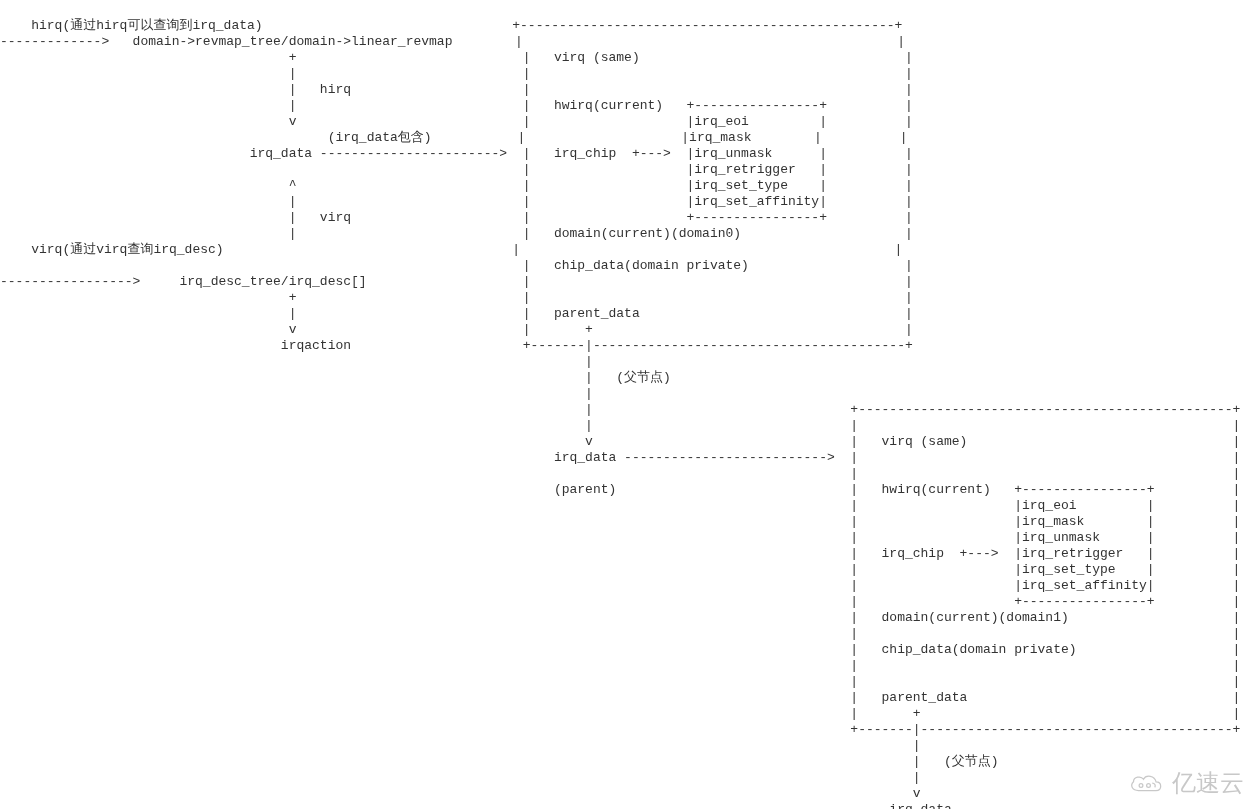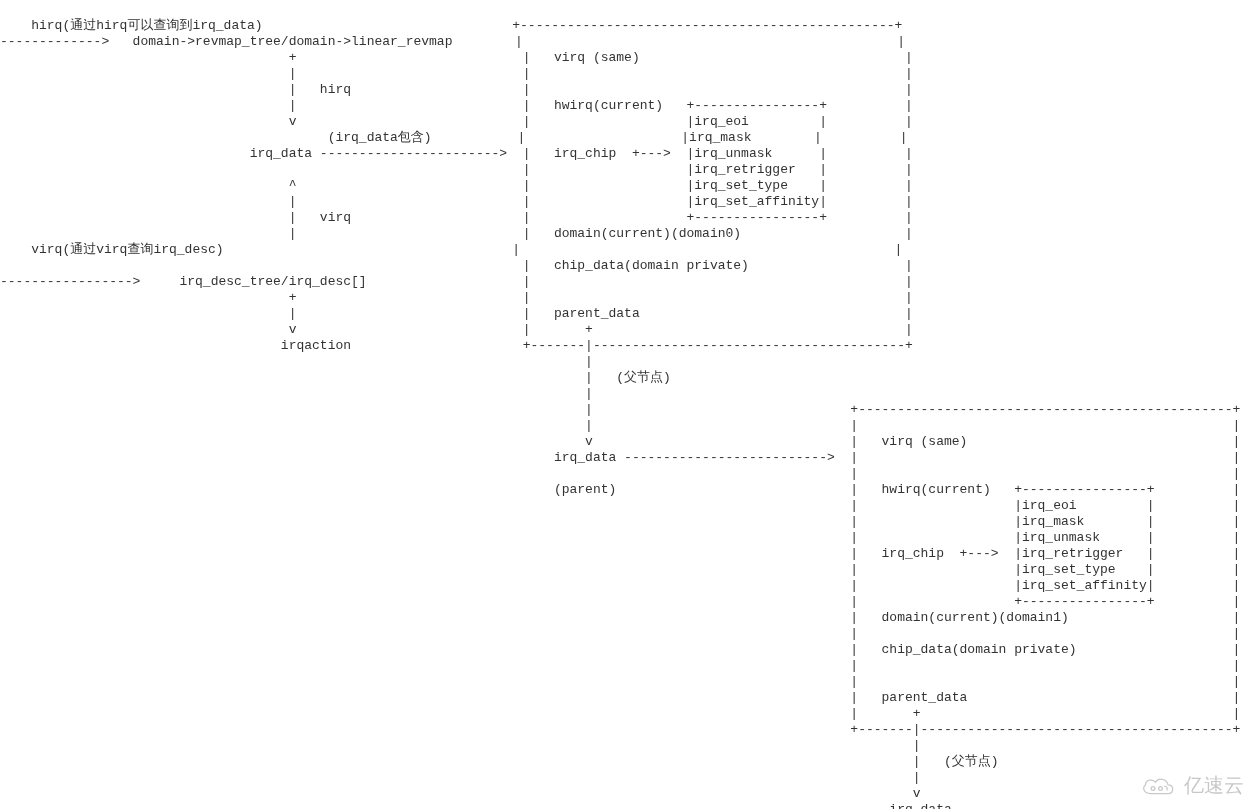--- a/index.html
+++ b/index.html
@@ -18,21 +18,21 @@
     color: #333;
     white-space: pre;
     margin: 0;
     padding: 18px 0 0 0;
   }
   .watermark {
     position: absolute;
     right: 16px;
     bottom: 10px;
     font-family: "Microsoft YaHei", Arial, sans-serif;
-    font-size: 20px;
+    font-size: 24px;
     color: #bfbfbf;
     display: flex;
     align-items: center;
     gap: 6px;
     opacity: 0.85;
     pointer-events: none;
   }
   .watermark svg {
     width: 40px;
     height: 26px;

